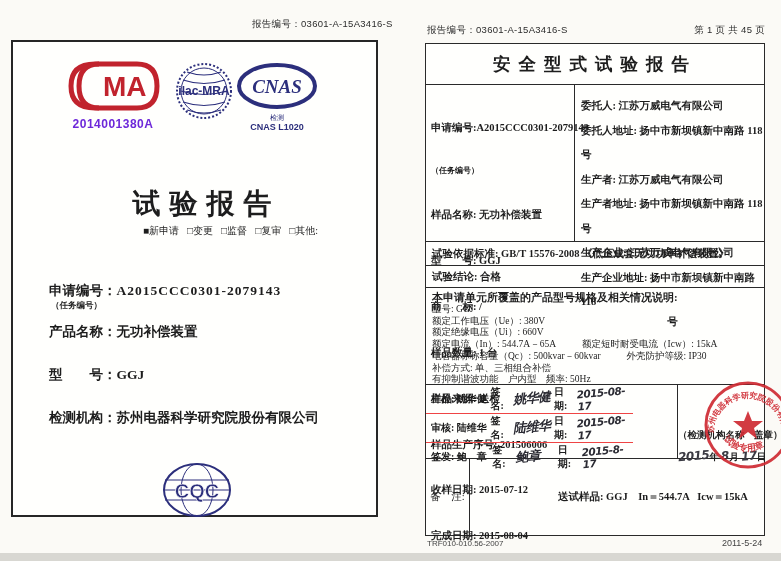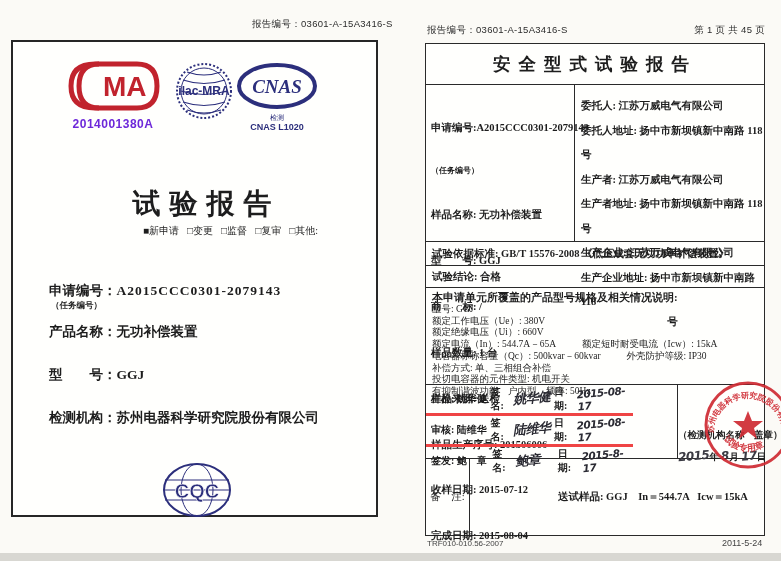--- a/index.html
+++ b/index.html
@@ -42,21 +42,21 @@
   .rinfo-l .tasknote{font-size:8px;line-height:11px;}
   .rinfo-r{flex:1;border-left:1px solid #2a2a2a;box-sizing:border-box;padding:9px 0 0 6px;font-size:10.5px;line-height:24.5px;font-weight:bold;}
   .rinfo-r .wrapline{line-height:13px;text-align:center;}
   .rstd{height:24px;line-height:24px;padding-left:6px;font-size:10.5px;font-weight:bold;}
   .rconc{height:22px;line-height:22px;padding-left:6px;font-size:10.5px;font-weight:bold;}
   .rspecs{height:97px;box-sizing:border-box;padding:2px 0 0 6px;font-size:9.5px;line-height:11.7px;}
   .rspecs .shead{font-size:11px;font-weight:bold;line-height:14px;}
   .rspecs .s2{margin-left:26px;}
   .rsigs{height:74px;display:flex;gap:44px;}
   .sig-left{width:207px;display:flex;flex-direction:column;}
-  .sig-row{flex:1;border-top:3px solid #ef4444;display:flex;align-items:center;padding-left:5px;font-size:10px;font-weight:bold;box-sizing:border-box;}
+  .sig-row{flex:1;border-top:1px solid #ef4444;display:flex;align-items:center;padding-left:5px;font-size:10px;font-weight:bold;box-sizing:border-box;}
   .sig-row:first-child{border-top:none;}
   .sig-role{width:66px;white-space:pre;}
   .sig-lbl{margin-right:1px;}
   .hand{font-family:"DejaVu Sans",sans-serif;font-style:italic;font-weight:bold;color:#2b2b33;display:inline-block;transform:rotate(-5deg);letter-spacing:-.5px;}
   .hand-name{font-size:13px;width:46px;margin-top:-3px;}
   .hand-date{font-size:10.5px;margin-left:1px;margin-top:-2px;}
   .sig-stamp-cell{flex:1;border-left:1px solid #2a2a2a;position:relative;font-size:9.5px;font-weight:bold;}
   .stamp-caption{position:absolute;left:0;top:44px;width:100%;text-align:center;white-space:pre;}
   .stamp-dateline{position:absolute;left:0;top:64px;width:100%;text-align:center;white-space:pre;}
   .stamp-dateline .hand{font-size:12px;color:#3a3a42;}
@@ -163,21 +163,20 @@
   <div class="rrow rconc">试验结论: 合格</div>
 
   <div class="rrow rspecs">
     <div class="shead">本申请单元所覆盖的产品型号规格及相关情况说明:</div>
     <div>型号: GGJ</div>
     <div>额定工作电压（Ue）: 380V</div>
     <div>额定绝缘电压（Ui）: 660V</div>
     <div><span>额定电流（In）: 544.7A－65A</span><span class="s2">额定短时耐受电流（Icw）: 15kA</span></div>
     <div><span>电容器标称容量（Qc）: 500kvar－60kvar</span><span class="s2">外壳防护等级: IP30</span></div>
     <div>补偿方式: 单、三相组合补偿</div>
-    <div>投切电容器的元件类型: 机电开关</div>
     <div>有抑制谐波功能　户内型　频率: 50Hz</div>
   </div>
 
   <div class="rrow rsigs">
     <div class="sig-left">
       <div class="sig-row">
         <span class="sig-role">主检: 姚华健</span>
         <span class="sig-lbl">签名:</span>
         <span class="hand hand-name">姚华健</span>
         <span class="sig-lbl">日期:</span>

